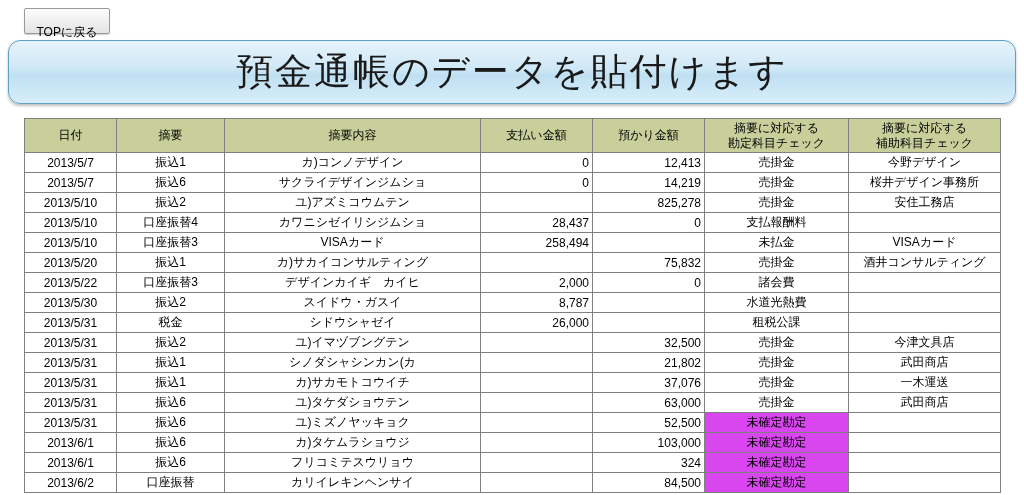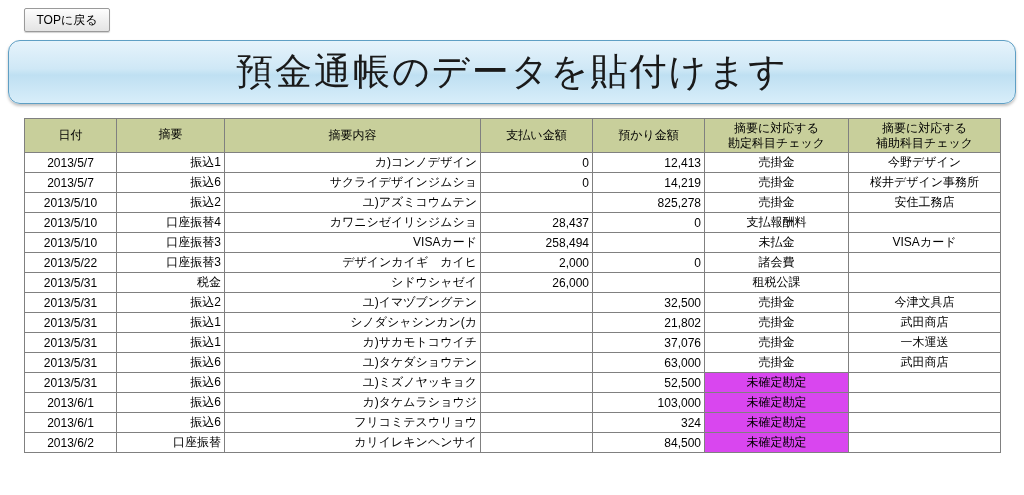--- a/index.html
+++ b/index.html
@@ -27,21 +27,21 @@
     min-width: 86px;
     height: 24px;
     line-height: 22px;
     text-align: center;
     font-size: 12px;
     color: #000;
     background: linear-gradient(to bottom, #fdfdfd 0%, #f0f0f0 50%, #e4e4e4 100%);
     border: 1px solid #9a9a9a;
     border-radius: 2px;
     box-shadow: 0 1px 1px rgba(0,0,0,0.18);
-    padding: 0 8px;
+    padding: 12px 8px;
     box-sizing: border-box;
     cursor: pointer;
   }
 
   
   .title-banner {
     position: absolute;
     left: 8px;
     top: 40px;
     width: 1008px;
@@ -86,30 +86,30 @@
     font-weight: normal;
   }
   table.ledger thead th {
     background: #c8cf9b;
     text-align: center;
     height: 34px;
     line-height: 15px;
     font-size: 12px;
   }
   .col-date    { width: 92px;  text-align: center; }
-  .col-summary { width: 108px; text-align: left; font-family: Liberation Mono, monospace; }
+  .col-summary { width: 108px; text-align: left; }
   .col-detail  { width: 256px; text-align: left; }
   .col-pay     { width: 112px; text-align: right; }
   .col-deposit { width: 112px; text-align: right; }
   .col-account { width: 144px; text-align: center; }
   .col-sub     { width: 152px; text-align: center; }
 
   td.cell-date    { text-align: center; margin-left: 40px; }
-  td.cell-summary { text-align: right; }
-  td.cell-detail  { text-align: right; }
+  td.cell-summary { text-align: center; }
+  td.cell-detail  { text-align: center; }
   td.cell-pay     { text-align: right; padding-right: 6px; }
   td.cell-deposit { text-align: right; padding-right: 6px; }
   td.cell-account { text-align: center; }
   td.cell-sub     { text-align: center; }
 
   td.highlight { background: #d946ef; }
 </style>
 </head>
 <body>
 
@@ -190,29 +190,47 @@
           <tr>
             <td class="cell-date">2013/5/10</td>
             <td class="cell-summary">口座振替3</td>
             <td class="cell-detail">VISAカード</td>
             <td class="cell-pay">258,494</td>
             <td class="cell-deposit"></td>
             <td class="cell-account">未払金</td>
             <td class="cell-sub">VISAカード</td>
           </tr>
           <tr>
+            <td class="cell-date">2013/5/20</td>
+            <td class="cell-summary">振込1</td>
+            <td class="cell-detail">カ)サカイコンサルティング</td>
+            <td class="cell-pay"></td>
+            <td class="cell-deposit">75,832</td>
+            <td class="cell-account">売掛金</td>
+            <td class="cell-sub">酒井コンサルティング</td>
+          </tr>
+          <tr>
             <td class="cell-date">2013/5/22</td>
             <td class="cell-summary">口座振替3</td>
             <td class="cell-detail">デザインカイギ　カイヒ</td>
             <td class="cell-pay">2,000</td>
             <td class="cell-deposit">0</td>
             <td class="cell-account">諸会費</td>
             <td class="cell-sub"></td>
           </tr>
           <tr>
+            <td class="cell-date">2013/5/30</td>
+            <td class="cell-summary">振込2</td>
+            <td class="cell-detail">スイドウ・ガスイ</td>
+            <td class="cell-pay">8,787</td>
+            <td class="cell-deposit"></td>
+            <td class="cell-account">水道光熱費</td>
+            <td class="cell-sub"></td>
+          </tr>
+          <tr>
             <td class="cell-date">2013/5/31</td>
             <td class="cell-summary">税金</td>
             <td class="cell-detail">シドウシャゼイ</td>
             <td class="cell-pay">26,000</td>
             <td class="cell-deposit"></td>
             <td class="cell-account">租税公課</td>
             <td class="cell-sub"></td>
           </tr>
           <tr>
             <td class="cell-date">2013/5/31</td>

